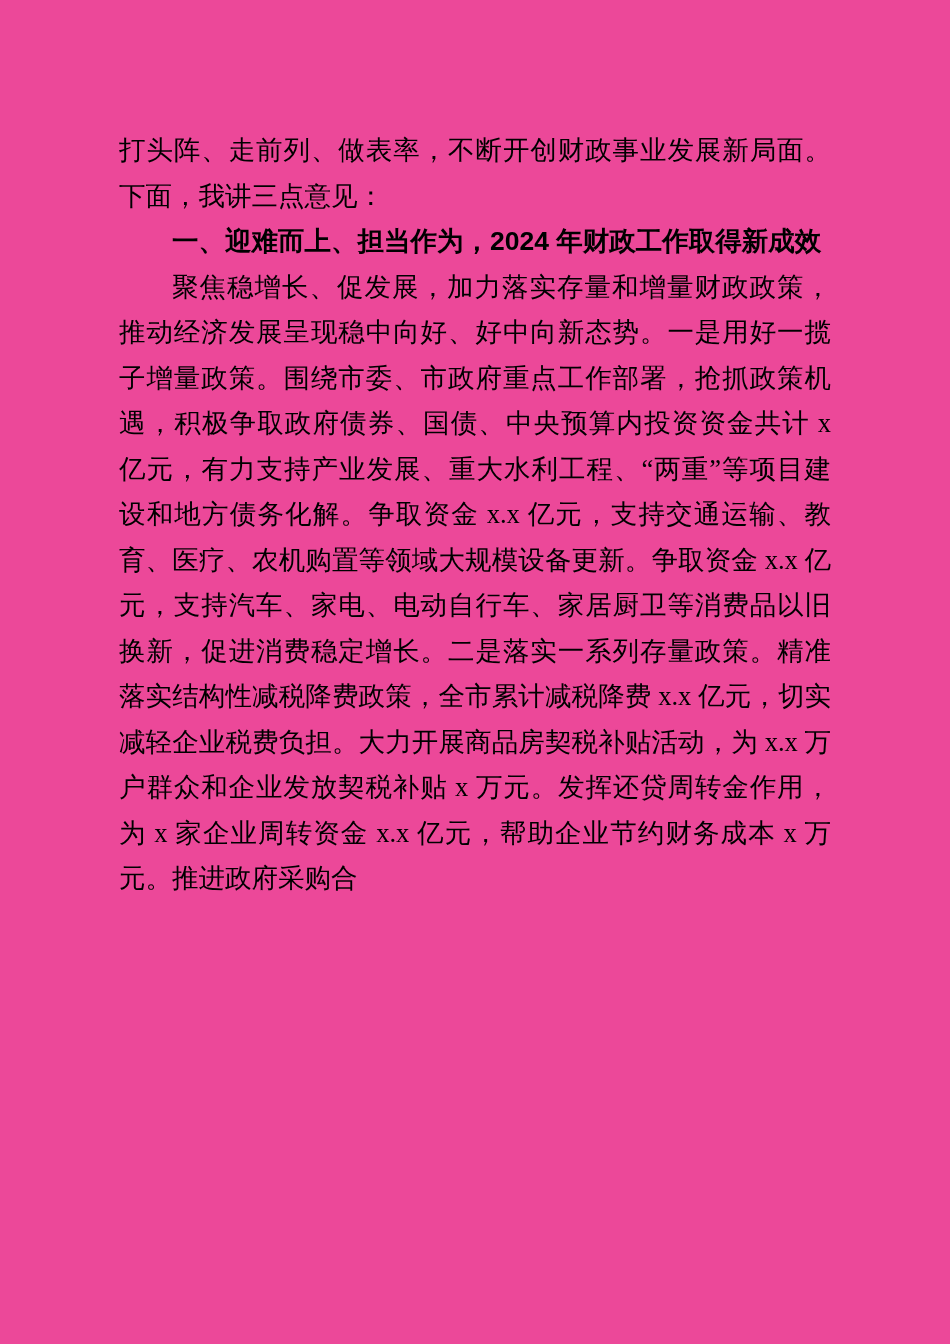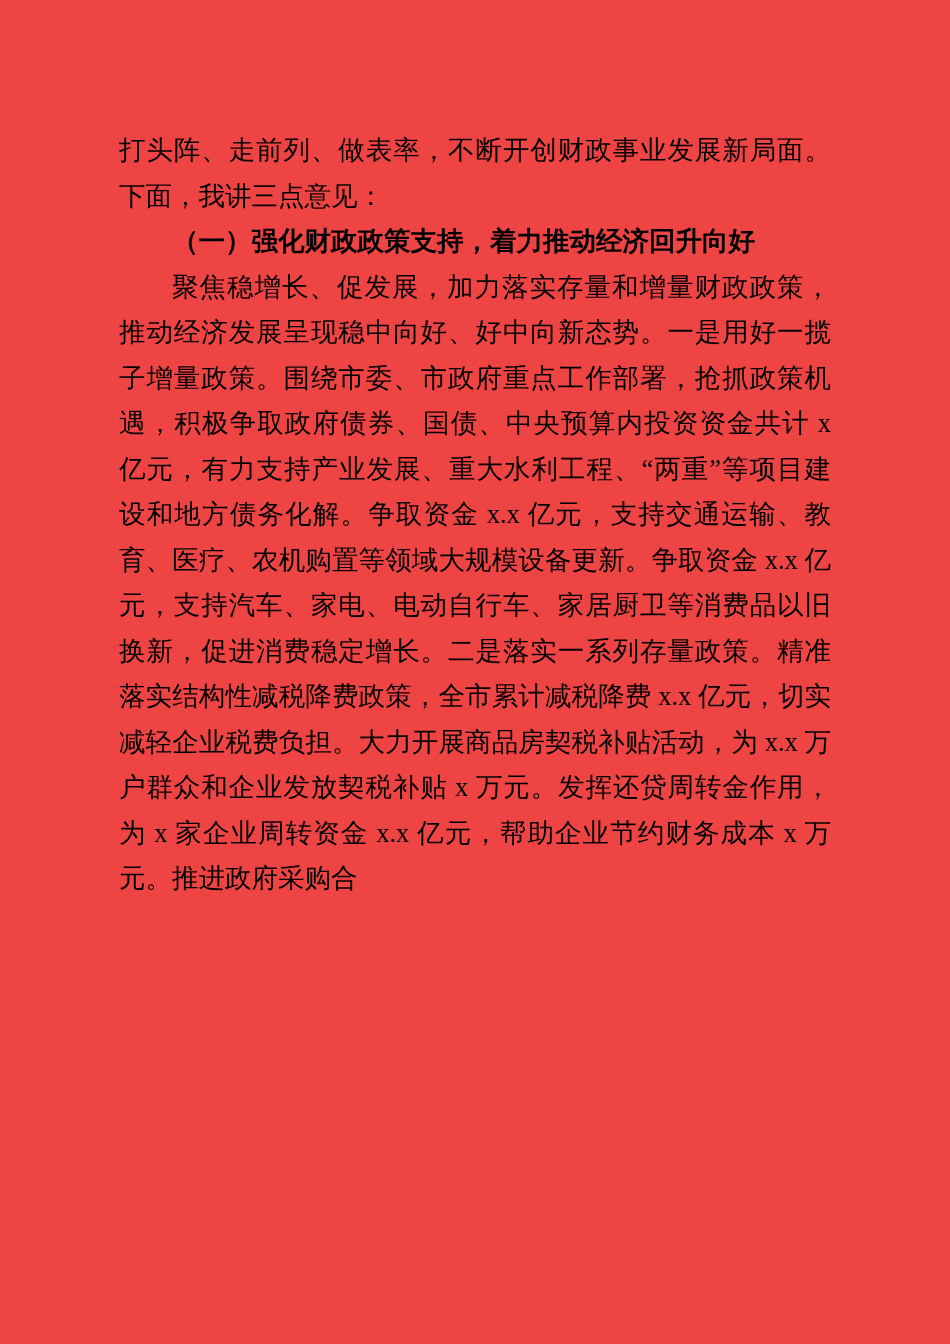--- a/index.html
+++ b/index.html
@@ -10,21 +10,21 @@
   body {
     width: 950px;
     height: 1344px;
     overflow: hidden;
   }
   .page {
     position: relative;
     width: 950px;
     height: 1344px;
     box-sizing: border-box;
-    background: #ef4444;
+    background: #ec4899;
     padding: 128px 119px 0 119px;
     overflow: hidden;
   }
   .content {
     width: 712px;
     font-family: "Liberation Serif", "DejaVu Serif", serif;
     font-size: 26.5px;
     line-height: 45.5px;
     color: #000000;
     text-align: justify;
@@ -48,16 +48,16 @@
     font-weight: bold;
     text-align: left;
   }
 </style>
 </head>
 <body>
 
 <div class="page">
   <div class="content">
     <p class="no-indent">打头阵、走前列、做表率，不断开创财政事业发展新局面。下面，我讲三点意见：</p>
-    <h3 class="subheading">（一）强化财政政策支持，着力推动经济回升向好</h3>
+    <h2 class="heading">一、迎难而上、担当作为，2024 年财政工作取得新成效</h2>
     <p>聚焦稳增长、促发展，加力落实存量和增量财政政策，推动经济发展呈现稳中向好、好中向新态势。一是用好一揽子增量政策。围绕市委、市政府重点工作部署，抢抓政策机遇，积极争取政府债券、国债、中央预算内投资资金共计 x 亿元，有力支持产业发展、重大水利工程、“两重”等项目建设和地方债务化解。争取资金 x.x 亿元，支持交通运输、教育、医疗、农机购置等领域大规模设备更新。争取资金 x.x 亿元，支持汽车、家电、电动自行车、家居厨卫等消费品以旧换新，促进消费稳定增长。二是落实一系列存量政策。精准落实结构性减税降费政策，全市累计减税降费 x.x 亿元，切实减轻企业税费负担。大力开展商品房契税补贴活动，为 x.x 万户群众和企业发放契税补贴 x 万元。发挥还贷周转金作用，为 x 家企业周转资金 x.x 亿元，帮助企业节约财务成本 x 万元。推进政府采购合</p>
   </div>
 </div>
 
 </body></html>

